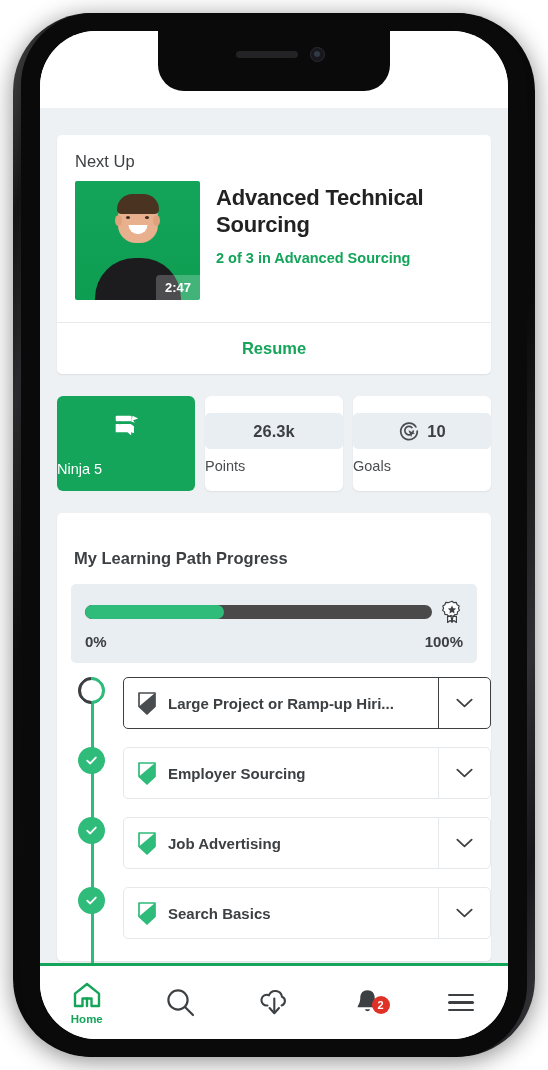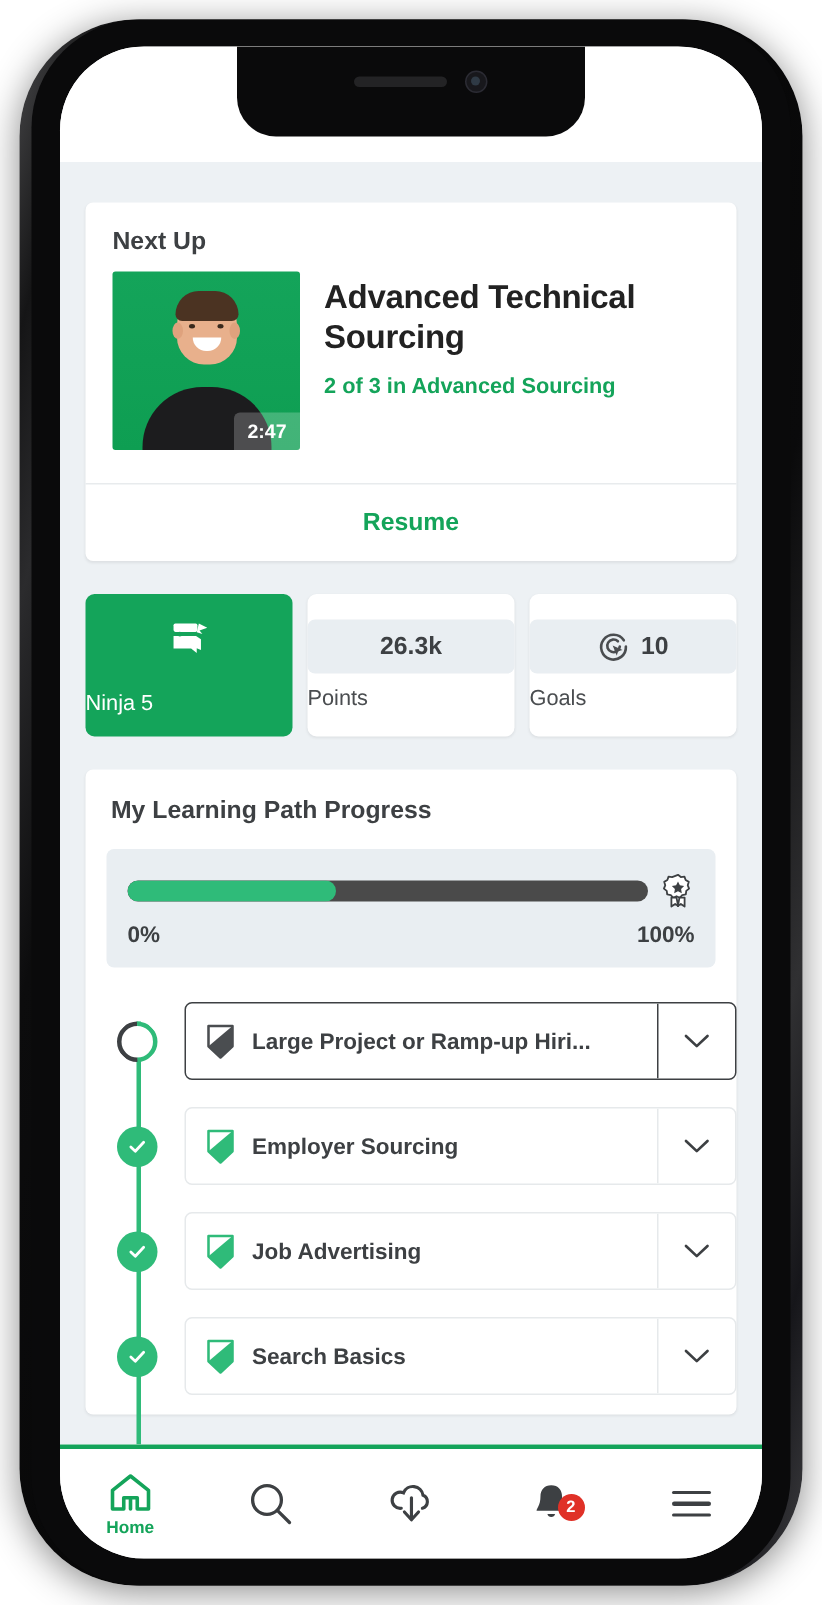--- a/index.html
+++ b/index.html
@@ -95,21 +95,21 @@
 
   .card {
     background: #fff;
     border-radius: 5px;
     box-shadow: 0 1px 2px rgba(0,0,0,.07);
   }
 
   
   #next-up-card { margin-top: 27px; }
   #next-up-label {
-    font-size: 16.5px; font-weight: bold; color: #3d4043;
+    font-size: 16.5px; font-weight: normal; color: #3d4043;
     padding: 17px 18px 10px 18px;
   }
   #next-up-content {
     display: flex; padding: 0 18px 22px 18px;
   }
   #lesson-thumb {
     position: relative;
     width: 125px; height: 119px;
     border-radius: 2px;
     background: linear-gradient(180deg,#14A45A 0%,#0E9E52 100%);
@@ -207,21 +207,21 @@
   }
   .stat-label {
     font-size: 14.5px; color: #4a4d50;
   }
   .stat-card.accent .stat-label { color: #fff; font-weight: normal; margin-top: 12px; }
 
   
   #path-card { margin-top: 22px; padding-bottom: 4px; }
   #path-title {
     font-size: 16.5px; font-weight: bold; color: #3d4043;
-    padding: 18px 17px 0 17px;
+    padding: 36px 17px 0 17px;
   }
   #progress-panel {
     margin: 16px 14px 0 14px;
     background: #e9eef2;
     border-radius: 5px;
     padding: 16px 14px 13px 14px;
   }
   #progress-track-row { display: flex; align-items: center; gap: 9px; }
   #progress-track {
     position: relative;
@@ -248,21 +248,21 @@
     padding-left: 17px;
   }
   #timeline-line {
     position: absolute;
     left: 34px; top: 22px; bottom: -40px;
     width: 2.5px;
     background: #2fbb79;
   }
   .path-row {
     position: relative;
-    display: flex; align-items: center;
+    display: flex; align-items: flex-start;
     height: 70px;
   }
   .node {
     position: relative; z-index: 2;
     width: 27px; height: 27px;
     border-radius: 50%;
     flex: 0 0 auto;
     margin-left: 4px;
     display: flex; align-items: center; justify-content: center;
   }

